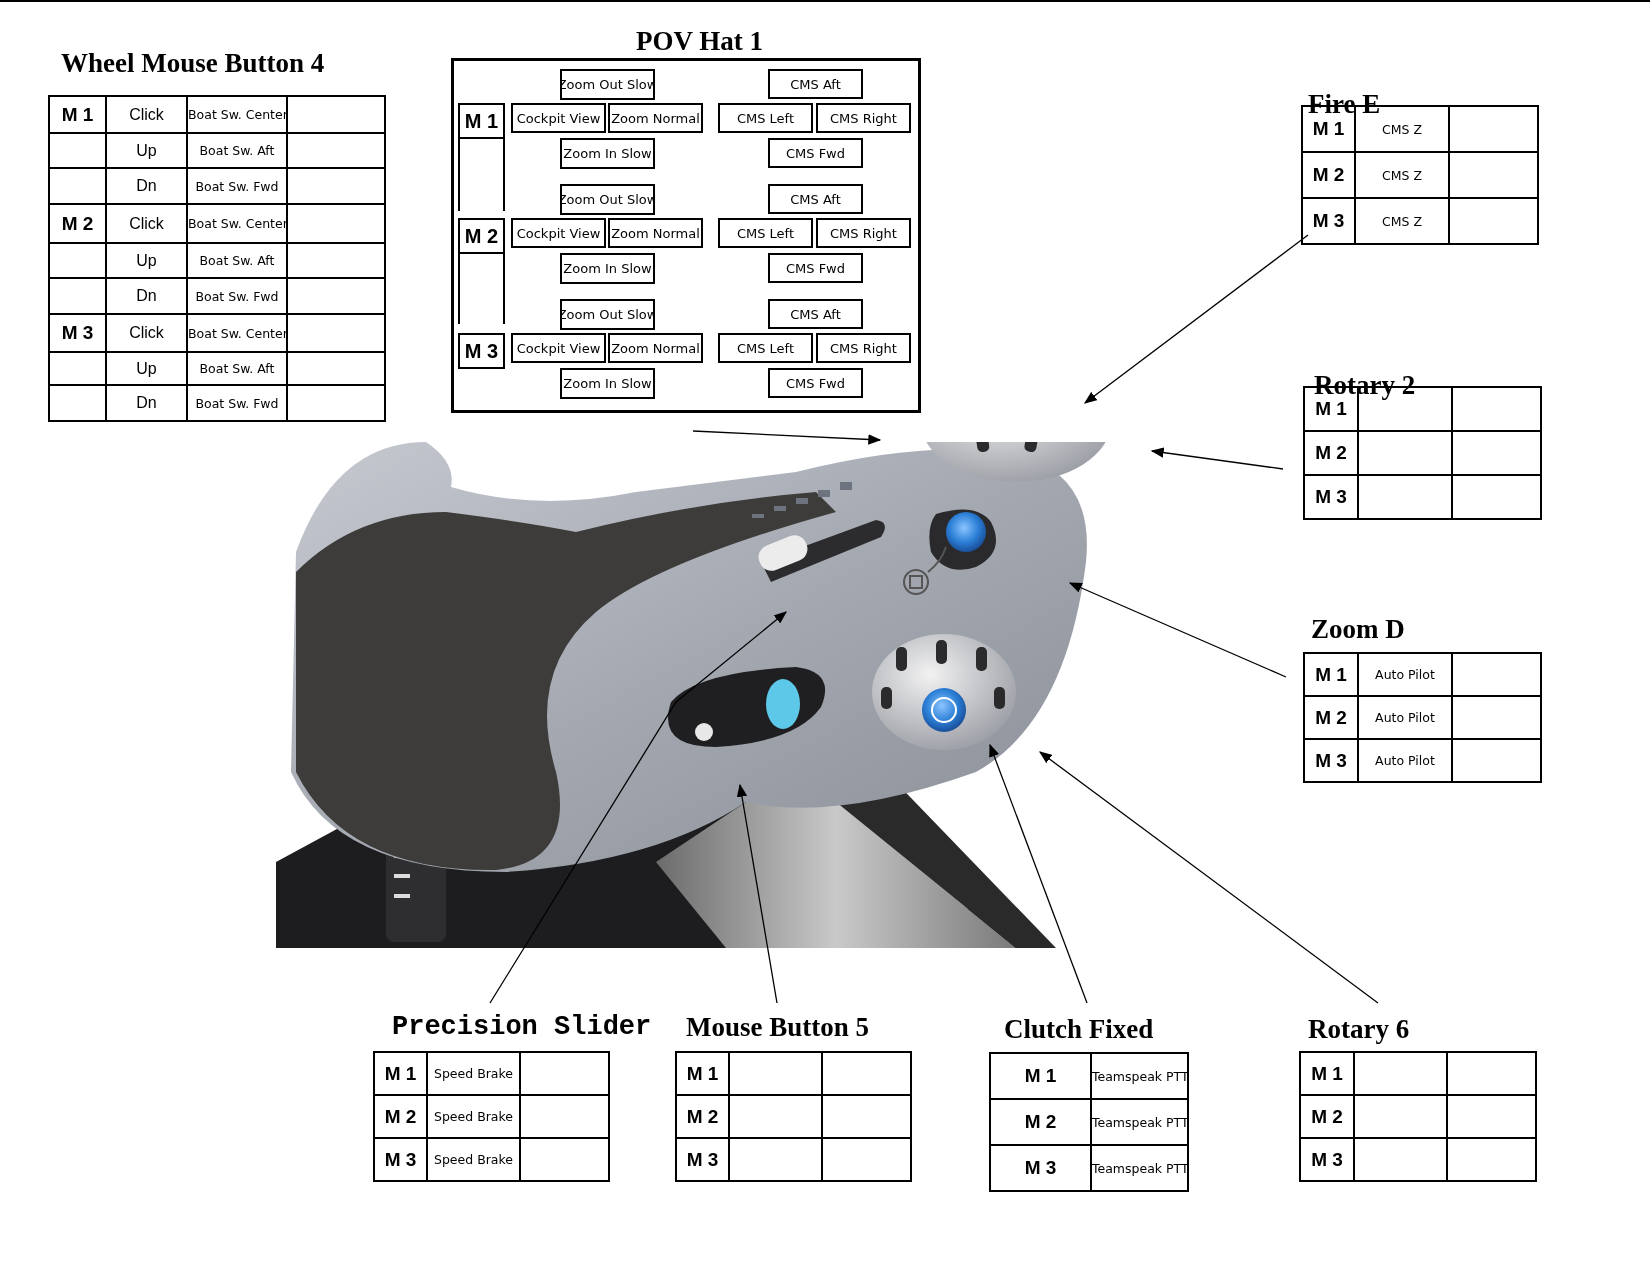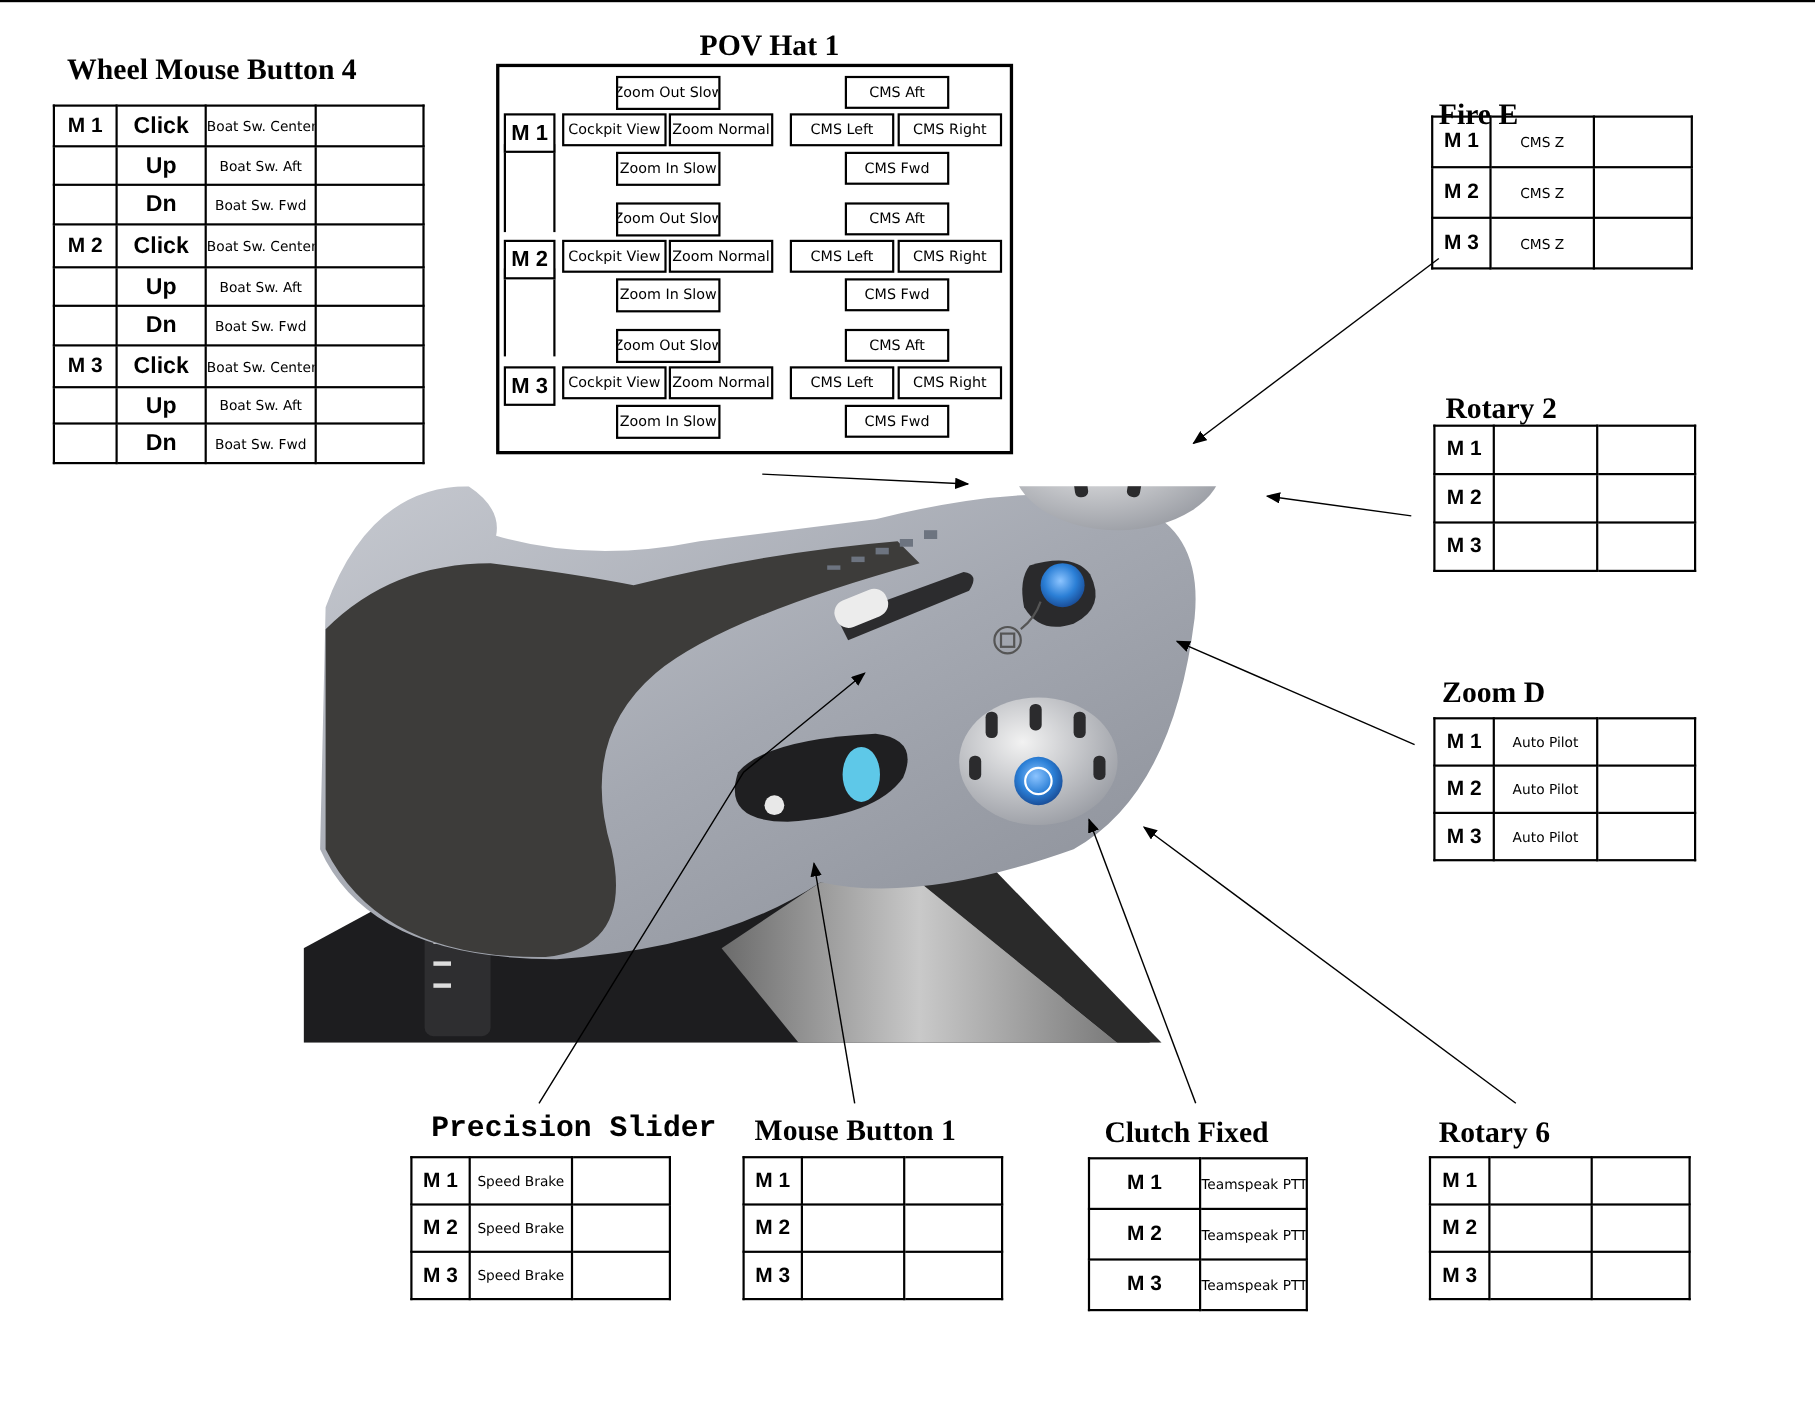--- a/index.html
+++ b/index.html
@@ -3,21 +3,21 @@
 <meta charset="utf-8">
 <style>
   html,body{margin:0;padding:0;background:#fff;}
   body{width:1650px;height:1275px;position:relative;overflow:hidden;font-family:"Liberation Sans",sans-serif;color:#000;}
   .topline{position:absolute;left:0;top:0;width:1650px;height:2px;background:#000;}
   .title{position:absolute;font-family:"Liberation Serif",serif;font-weight:bold;font-size:27px;white-space:nowrap;line-height:1;}
   table.map{position:absolute;border-collapse:collapse;table-layout:fixed;}
   table.map td{border:2px solid #000;padding:0;text-align:center;vertical-align:middle;overflow:hidden;white-space:nowrap;}
   td.mode{font-family:"Liberation Sans",sans-serif;font-weight:bold;font-size:19px;}
   td.act{font-family:"DejaVu Sans",sans-serif;font-size:12.5px;}
-  td.dir{font-weight:bold;font-size:21px;margin-top:13px;}
+  td.dir{font-weight:normal;font-size:16px;margin-top:13px;}
   .pov{position:absolute;left:451px;top:58px;width:464px;height:349px;border:3px solid #000;}
   .povmode{position:absolute;border:2px solid #000;font-weight:bold;font-size:20px;display:flex;align-items:center;justify-content:center;box-sizing:border-box;background:#fff;}
   .povgap{position:absolute;border-left:2px solid #000;border-right:2px solid #000;box-sizing:border-box;}
   .cell{position:absolute;border:2px solid #000;box-sizing:border-box;font-family:"DejaVu Sans",sans-serif;font-size:13px;display:flex;align-items:center;justify-content:center;white-space:nowrap;overflow:hidden;background:#fff;}
   .photo{position:absolute;left:276px;top:442px;width:880px;height:506px;}
   svg.leaders{position:absolute;left:0;top:0;width:1650px;height:1275px;pointer-events:none;}
 </style>
 </head>
 <body>
 
@@ -141,21 +141,21 @@
         <td class="act"></td>
       </tr>
       <tr style="height: 46px;">
         <td class="mode">M 3</td>
         <td class="act">CMS Z</td>
         <td class="act"></td>
       </tr>
     </tbody>
 </table>
 
-<div class="title" style="left:1314px;top:358px;font-family:Liberation Serif, serif;">Rotary 2</div>
+<div class="title" style="left:1314px;top:372px;font-family:Liberation Serif, serif;">Rotary 2</div>
 <table class="map" style="left:1303px;top:386px;width:237px;">
   <colgroup>
       <col style="width:54px">
       <col style="width:94px">
       <col style="width:89px">
     </colgroup>
   <tbody>
       <tr style="height: 44px;">
         <td class="mode">M 1</td>
         <td class="act"></td>
@@ -329,21 +329,21 @@
         <td class="act"></td>
       </tr>
       <tr style="height: 43px;">
         <td class="mode">M 3</td>
         <td class="act">Speed Brake</td>
         <td class="act"></td>
       </tr>
     </tbody>
 </table>
 
-<div class="title" style="left:686px;top:1014px;">Mouse Button 1</div>
+<div class="title" style="left:686px;top:1014px;">Mouse Button 5</div>
 <table class="map" style="left:675px;top:1051px;width:235px;">
   <colgroup>
       <col style="width:53px">
       <col style="width:93px">
       <col style="width:89px">
     </colgroup>
   <tbody>
       <tr style="height: 43px;">
         <td class="mode">M 1</td>
         <td class="act"></td>

